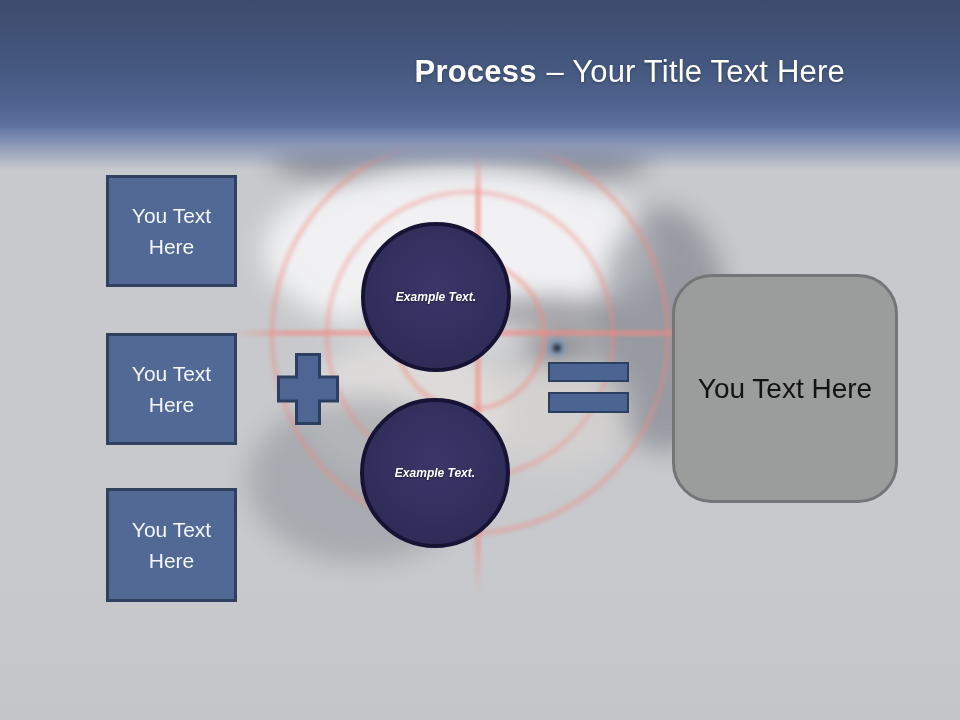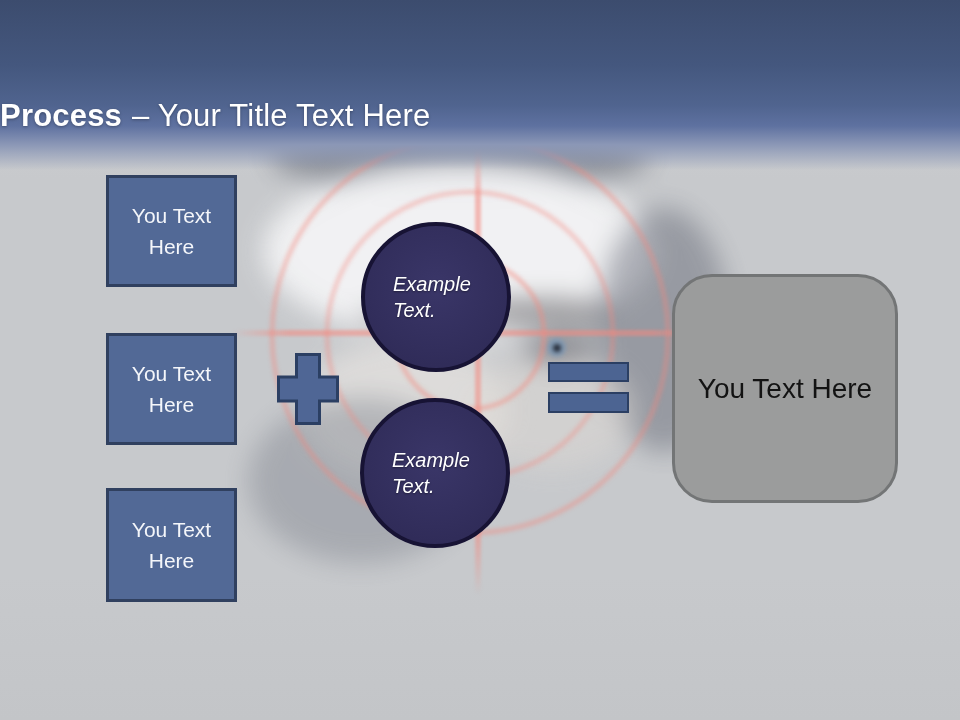--- a/index.html
+++ b/index.html
@@ -33,22 +33,22 @@
   .t-mid{left:325px;top:190px;width:290px;height:290px;border-color:rgba(244,136,126,.45);}
   .t-inner{left:394px;top:259px;width:152px;height:152px;border-color:rgba(244,136,126,.55);}
   .t-hline{position:absolute;left:232px;top:330px;width:478px;height:6px;filter:blur(1.5px);
     background:linear-gradient(90deg,rgba(244,136,126,0),rgba(244,136,126,.55) 12%,rgba(244,136,126,.55) 88%,rgba(244,136,126,0));}
   .t-vline{position:absolute;left:475px;top:145px;width:6px;height:450px;filter:blur(1.5px);
     background:linear-gradient(180deg,rgba(244,136,126,0),rgba(244,136,126,.55) 12%,rgba(244,136,126,.55) 86%,rgba(244,136,126,0));}
 
   
   .header-band{position:absolute;left:0;top:0;width:960px;height:170px;
     background:linear-gradient(180deg,#3c4c6e 0%,#44577e 38%,#50648f 62%,#5e71a0 74%,#8b97b6 85%,rgba(199,202,207,0) 100%);}
-  .title{position:absolute;left:0;top:54px;width:845px;text-align:left;color:#fff;
-    font-size:31px;letter-spacing:.2px;text-shadow:0 1px 3px rgba(0,0,0,.3);margin-top:44px;}
+  .title{position:absolute;left:0;top:54px;width:845px;text-align:right;color:#fff;
+    font-size:31px;letter-spacing:.2px;text-shadow:0 1px 3px rgba(0,0,0,.3);}
   .title .t-bold{font-weight:bold;}
   .title .t-rest{font-weight:normal;margin-left:.32em;}
 
   
   .sq{position:absolute;left:106px;width:131px;background:#526996;border:3px solid #30405f;
     display:flex;align-items:center;justify-content:center;text-align:center;
     color:#f4f6fa;font-size:21px;line-height:31px;}
   .sq-1{top:175px;height:112px;}
   .sq-2{top:333px;height:112px;}
   .sq-3{top:488px;height:114px;}
@@ -56,22 +56,22 @@
 
   
   .plus-wrap{position:absolute;left:276px;top:352px;width:64px;height:74px;}
   .eq-bar{position:absolute;left:548px;width:81px;background:#4c6492;border:2px solid #2b3f63;}
   .eq-top{top:362px;height:20px;}
   .eq-bottom{top:392px;height:21px;}
 
   
   .ex-circle{position:absolute;width:150px;height:150px;border-radius:50%;
     background:radial-gradient(circle at 50% 42%,#3a3668 0%,#322e5c 60%,#2c2853 100%);
-    border:4px solid #171334;display:flex;align-items:center;justify-content:center;
-    color:#fff;font-weight:normal;font-style:italic;font-size:20px;line-height:26px;
+    border:4px solid #171334;display:flex;align-items:center;justify-content:center;text-align:center;
+    color:#fff;font-weight:bold;font-style:italic;font-size:12px;line-height:26px;
     text-shadow:0 1px 2px rgba(0,0,0,.4);}
   .ex-1{left:361px;top:222px;}
   .ex-2{left:360px;top:398px;}
   .ex-circle span{display:block;width:86px;}
 
   
   .result{position:absolute;left:672px;top:274px;width:226px;height:229px;border-radius:40px;
     background:#9b9c9c;border:3px solid #737576;display:flex;align-items:center;justify-content:center;
     color:#131313;font-size:28px;text-align:center;}
 </style>

